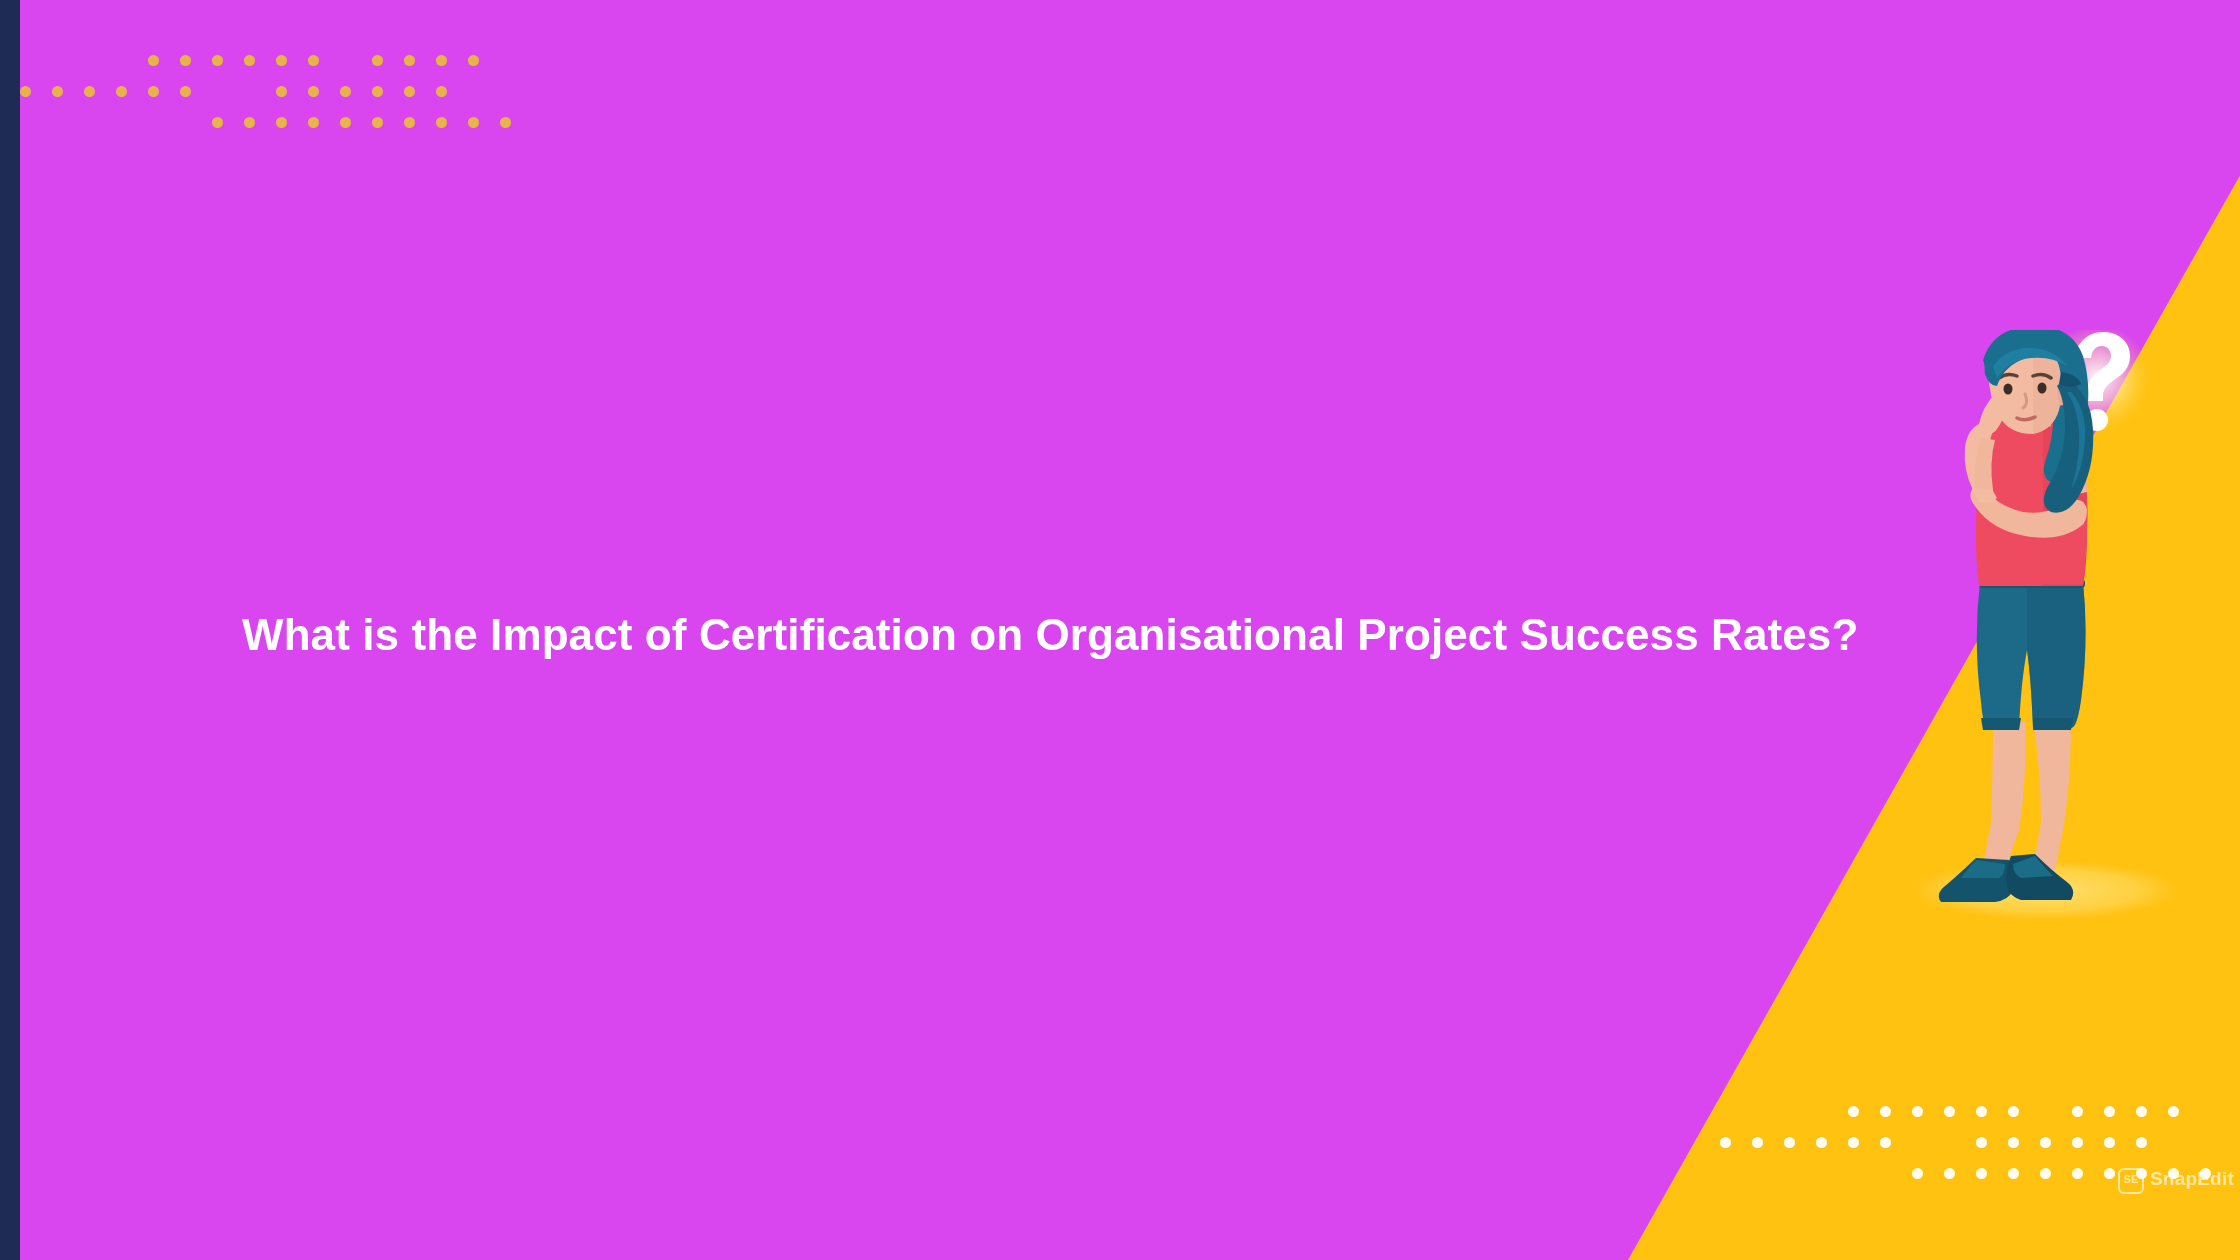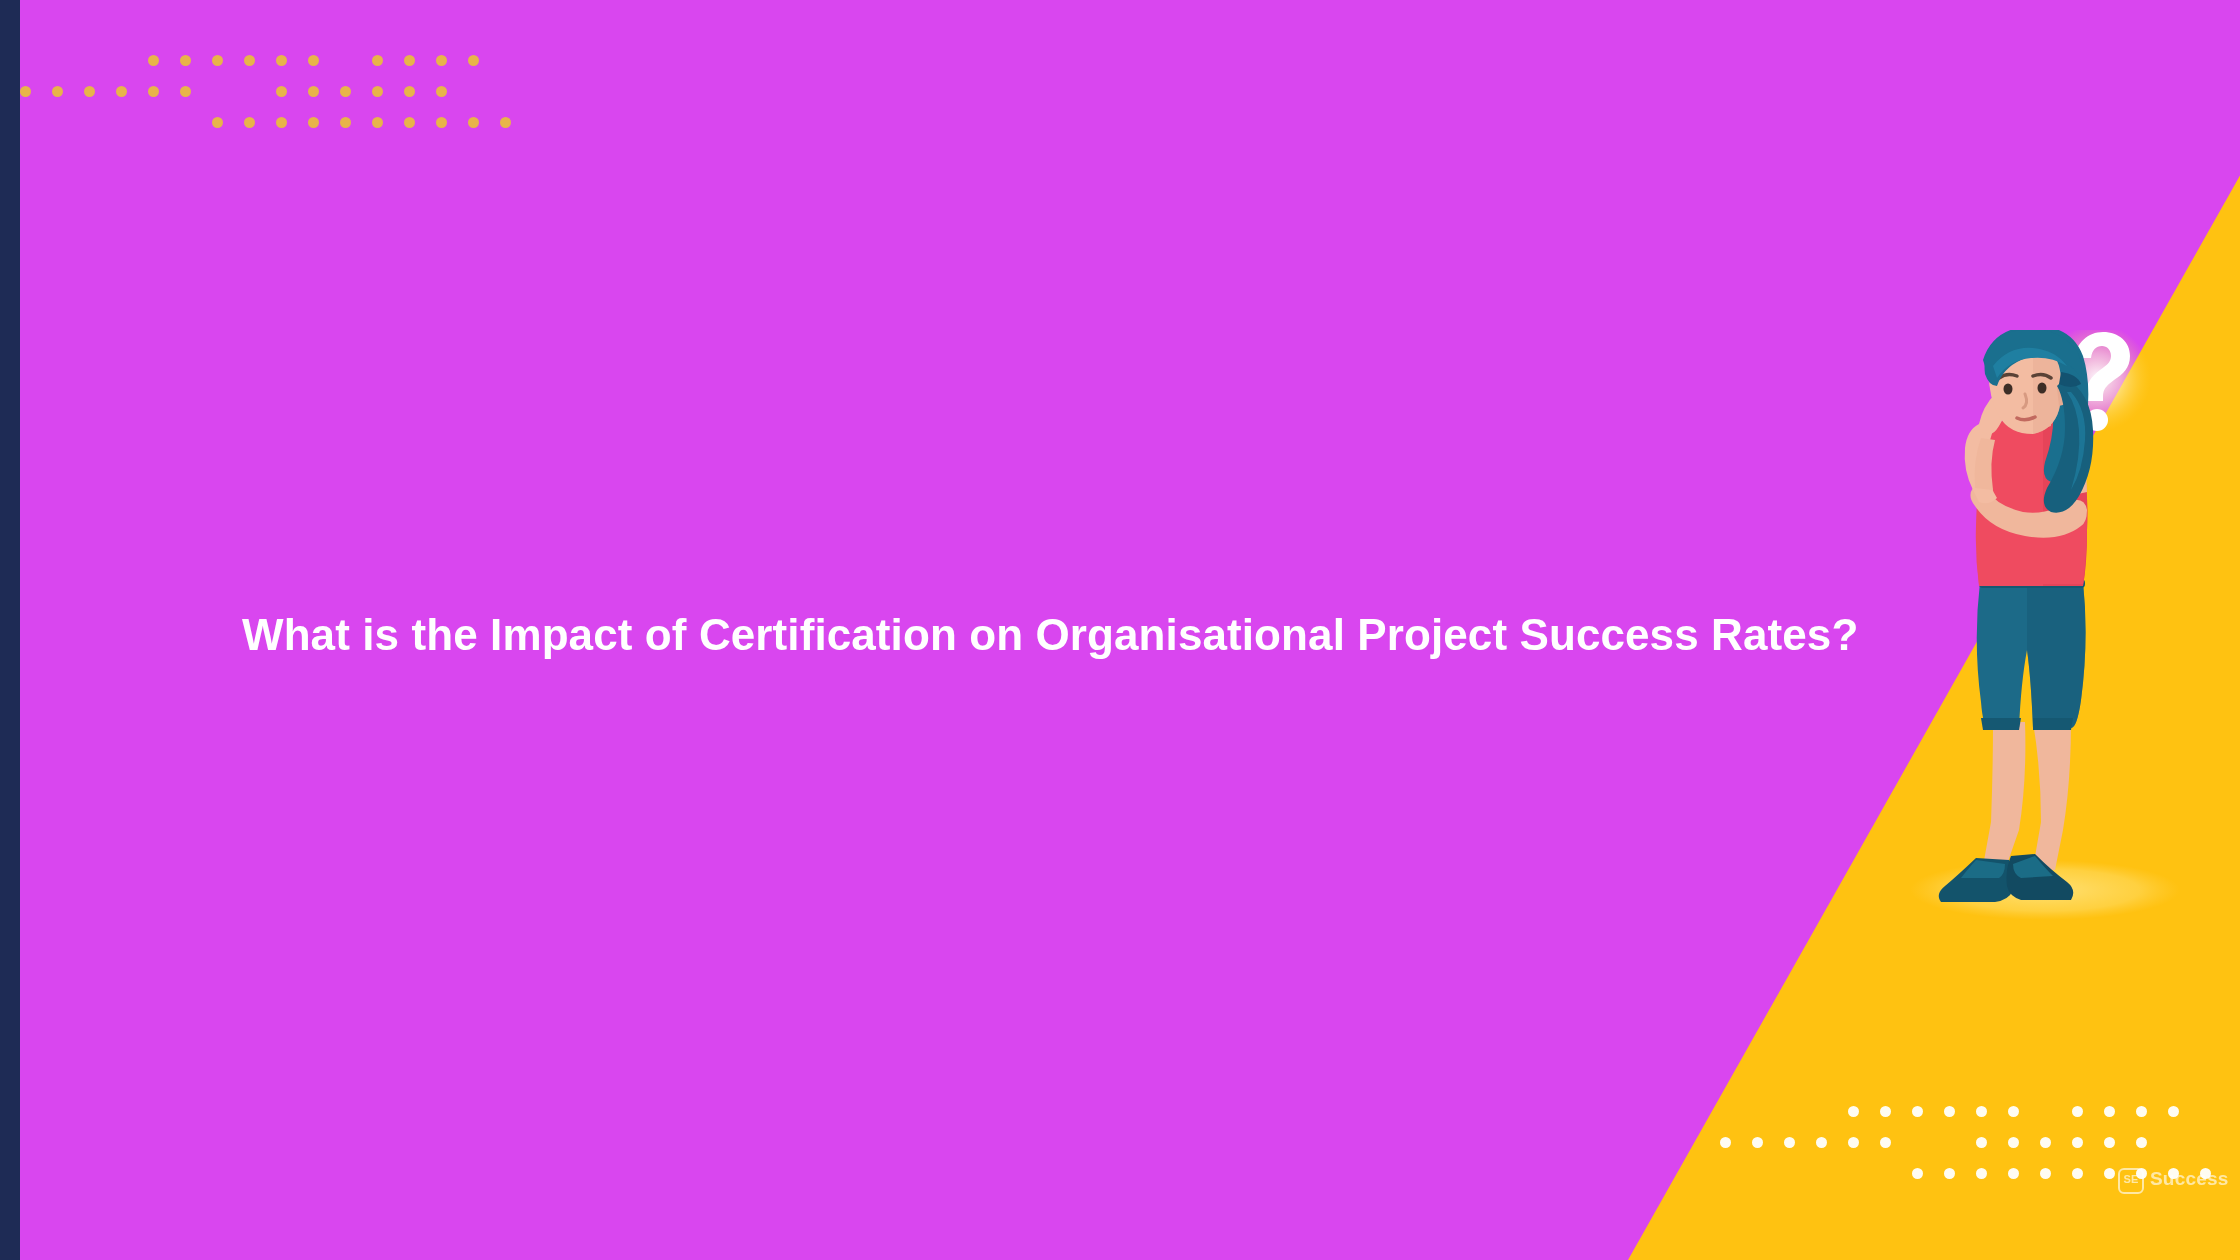--- a/index.html
+++ b/index.html
@@ -253,16 +253,16 @@
       <path d="M118 36 Q134 16 158 18 Q180 20 192 36 Q176 26 156 28 Q134 30 122 48 Z" fill="#1f7fa1"></path>
 
       <path d="M190 48 Q216 62 218 100 Q220 138 204 166 Q192 186 176 182 Q164 176 172 158 Q190 128 190 98 Q190 70 182 56 Z" fill="#17607d"></path>
       <path d="M196 62 Q212 80 210 110 Q208 140 196 160 Q206 128 204 100 Q202 76 192 62 Z" fill="#1f7fa1" opacity="0.7"></path>
       <path d="M186 42 Q202 44 206 54 Q196 60 184 54 Z" fill="#135270"></path>
     </svg>
   </div>
 
   <div class="watermark">
     <span class="wm-badge">SE</span>
-    <span>Success</span>
+    <span>SnapEdit</span>
   </div>
 
 </div>
 
 </body></html>

